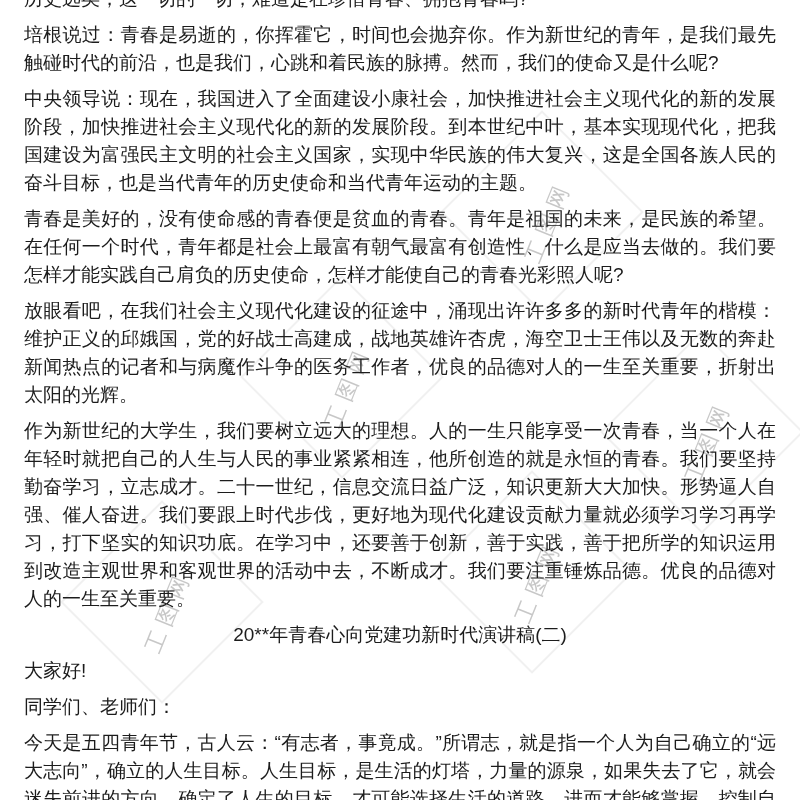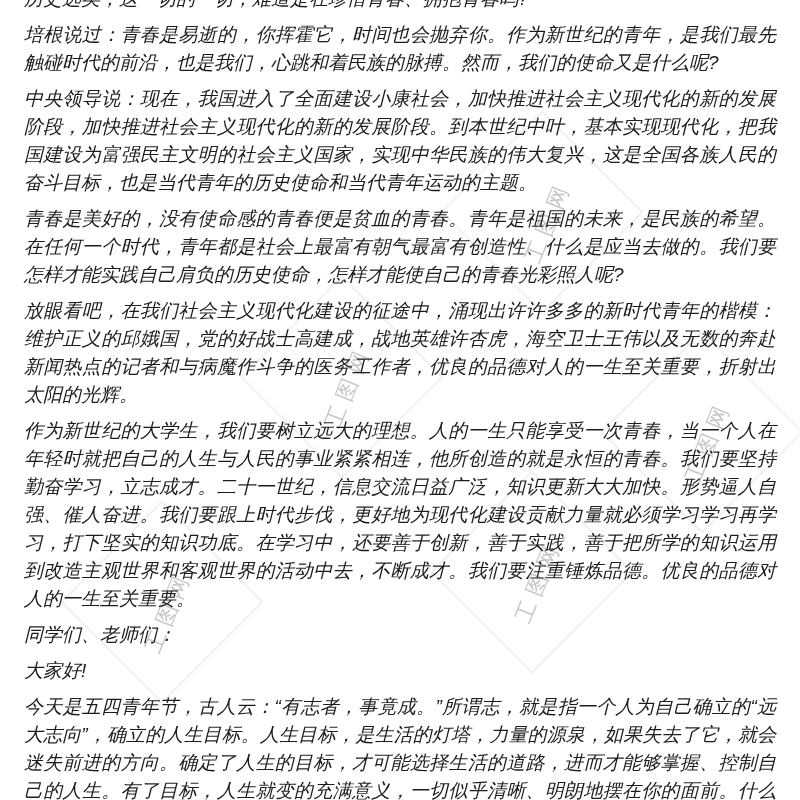--- a/index.html
+++ b/index.html
@@ -56,21 +56,20 @@
     left: 0;
     right: 0;
     padding: 0 24px;
     color: #1c1c1c;
     font-size: 19px;
     line-height: 28px;
     text-align: justify;
   }
   .doc p {
     margin: 0;
-    font-style: italic;
   }
   .doc p + p {
     margin-top: 8px;
   }
   .doc p.heading {
     text-align: center;
   }
 </style>
 </head>
 <body>
@@ -98,16 +97,17 @@
   </div>
 </div>
 
 <div class="doc">
   <p>历史远矣，这一切的一切，难道是在珍惜青春、拥抱青春吗?</p>
   <p>培根说过：青春是易逝的，你挥霍它，时间也会抛弃你。作为新世纪的青年，是我们最先触碰时代的前沿，也是我们，心跳和着民族的脉搏。然而，我们的使命又是什么呢?</p>
   <p>中央领导说：现在，我国进入了全面建设小康社会，加快推进社会主义现代化的新的发展阶段，加快推进社会主义现代化的新的发展阶段。到本世纪中叶，基本实现现代化，把我国建设为富强民主文明的社会主义国家，实现中华民族的伟大复兴，这是全国各族人民的奋斗目标，也是当代青年的历史使命和当代青年运动的主题。</p>
   <p>青春是美好的，没有使命感的青春便是贫血的青春。青年是祖国的未来，是民族的希望。在任何一个时代，青年都是社会上最富有朝气最富有创造性、什么是应当去做的。我们要怎样才能实践自己肩负的历史使命，怎样才能使自己的青春光彩照人呢?</p>
   <p>放眼看吧，在我们社会主义现代化建设的征途中，涌现出许许多多的新时代青年的楷模：维护正义的邱娥国，党的好战士高建成，战地英雄许杏虎，海空卫士王伟以及无数的奔赴新闻热点的记者和与病魔作斗争的医务工作者，优良的品德对人的一生至关重要，折射出太阳的光辉。</p>
   <p>作为新世纪的大学生，我们要树立远大的理想。人的一生只能享受一次青春，当一个人在年轻时就把自己的人生与人民的事业紧紧相连，他所创造的就是永恒的青春。我们要坚持勤奋学习，立志成才。二十一世纪，信息交流日益广泛，知识更新大大加快。形势逼人自强、催人奋进。我们要跟上时代步伐，更好地为现代化建设贡献力量就必须学习学习再学习，打下坚实的知识功底。在学习中，还要善于创新，善于实践，善于把所学的知识运用到改造主观世界和客观世界的活动中去，不断成才。我们要注重锤炼品德。优良的品德对人的一生至关重要。</p>
+  <p class="heading">20**年青春心向党建功新时代演讲稿(二)</p>
+  <p>大家好!</p>
   <p>同学们、老师们：</p>
-  <p>大家好!</p>
   <p>今天是五四青年节，古人云：“有志者，事竟成。”所谓志，就是指一个人为自己确立的“远大志向”，确立的人生目标。人生目标，是生活的灯塔，力量的源泉，如果失去了它，就会迷失前进的方向。确定了人生的目标，才可能选择生活的道路，进而才能够掌握、控制自己的人生。有了目标，人生就变的充满意义，一切似乎清晰、明朗地摆在你的面前。什么是应当去做的，什么是不应当去做的，为什么而做，为谁而做，所有的要素都是那么明显而清晰。于</p>
 </div>
 
 </body></html>

